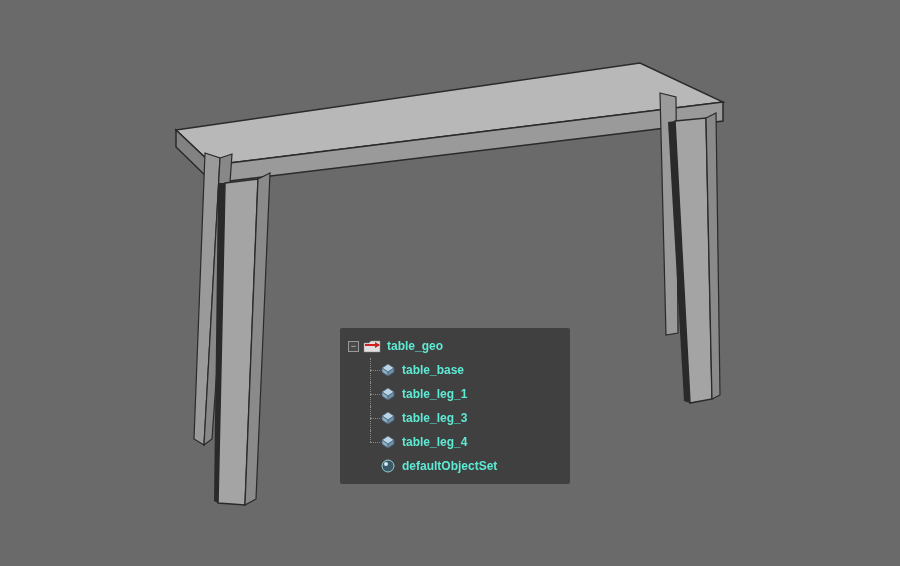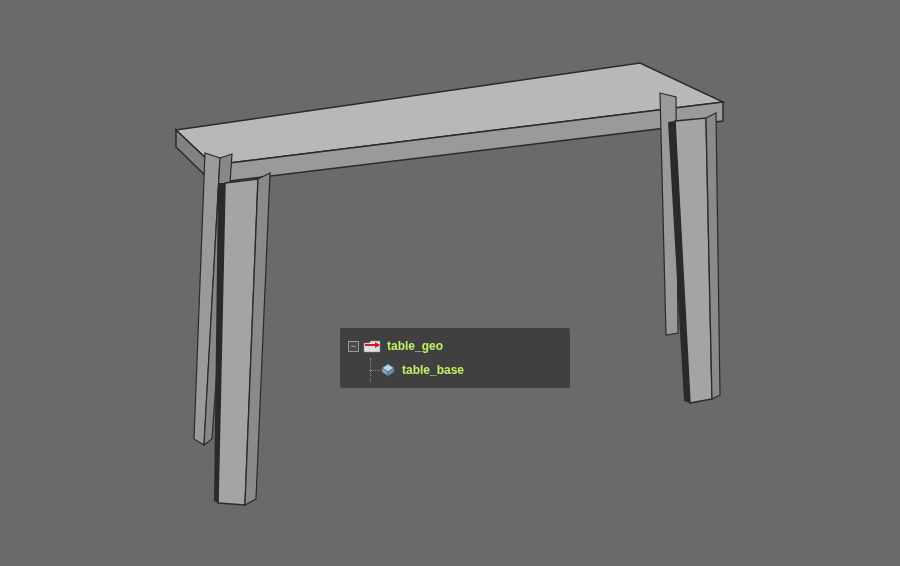--- a/index.html
+++ b/index.html
@@ -102,21 +102,21 @@
     }
     .icon-set {
       display: inline-flex;
       width: 16px;
       height: 16px;
       align-items: center;
       justify-content: center;
       margin-right: 6px;
       flex-shrink: 0;
     }
-    .label { color: #bef264; font-weight: 600; font-size: 12px; }
+    .label { color: #5eead4; font-weight: 600; font-size: 12px; }
     .indent0 { padding-left: 4px; }
     .indent1 { padding-left: 16px; }
   </style>
 </head>
 <body>
 
 <div class="viewport">
 
   <svg class="table-model" viewBox="0 0 700 480">
 
@@ -163,19 +163,71 @@
       <span class="icon-mesh">
         <svg width="14" height="14" viewBox="0 0 14 14">
             <polygon points="7,1 13,5 7,9 1,5" fill="#b8d4e8" stroke="#567" stroke-width="0.8"></polygon>
             <polygon points="1,5 7,9 7,13 1,9" fill="#8ab0c8" stroke="#567" stroke-width="0.8"></polygon>
             <polygon points="7,9 13,5 13,9 7,13" fill="#6a94ae" stroke="#567" stroke-width="0.8"></polygon>
           </svg>
       </span>
       <span class="label">table_base</span>
     </div>
 
-
-
-
-
-
+    <div class="outliner-row indent1">
+      <span class="tree-line">
+          <span class="tree-vert"></span>
+          <span class="tree-horiz"></span>
+        </span>
+      <span class="icon-mesh">
+        <svg width="14" height="14" viewBox="0 0 14 14">
+            <polygon points="7,1 13,5 7,9 1,5" fill="#b8d4e8" stroke="#567" stroke-width="0.8"></polygon>
+            <polygon points="1,5 7,9 7,13 1,9" fill="#8ab0c8" stroke="#567" stroke-width="0.8"></polygon>
+            <polygon points="7,9 13,5 13,9 7,13" fill="#6a94ae" stroke="#567" stroke-width="0.8"></polygon>
+          </svg>
+      </span>
+      <span class="label">table_leg_1</span>
+    </div>
+
+
+    <div class="outliner-row indent1">
+      <span class="tree-line">
+          <span class="tree-vert"></span>
+          <span class="tree-horiz"></span>
+        </span>
+      <span class="icon-mesh">
+        <svg width="14" height="14" viewBox="0 0 14 14">
+            <polygon points="7,1 13,5 7,9 1,5" fill="#b8d4e8" stroke="#567" stroke-width="0.8"></polygon>
+            <polygon points="1,5 7,9 7,13 1,9" fill="#8ab0c8" stroke="#567" stroke-width="0.8"></polygon>
+            <polygon points="7,9 13,5 13,9 7,13" fill="#6a94ae" stroke="#567" stroke-width="0.8"></polygon>
+          </svg>
+      </span>
+      <span class="label">table_leg_3</span>
+    </div>
+
+    <div class="outliner-row indent1">
+      <span class="tree-line">
+          <span class="tree-vert-half"></span>
+          <span class="tree-horiz"></span>
+        </span>
+      <span class="icon-mesh">
+        <svg width="14" height="14" viewBox="0 0 14 14">
+            <polygon points="7,1 13,5 7,9 1,5" fill="#b8d4e8" stroke="#567" stroke-width="0.8"></polygon>
+            <polygon points="1,5 7,9 7,13 1,9" fill="#8ab0c8" stroke="#567" stroke-width="0.8"></polygon>
+            <polygon points="7,9 13,5 13,9 7,13" fill="#6a94ae" stroke="#567" stroke-width="0.8"></polygon>
+          </svg>
+      </span>
+      <span class="label">table_leg_4</span>
+    </div>
+
+
+    <div class="outliner-row indent1">
+      <span class="tree-line"></span>
+      <span class="icon-set">
+        <svg width="14" height="14" viewBox="0 0 14 14">
+            <circle cx="7" cy="7" r="6" fill="#3a5a6a" stroke="#9cc" stroke-width="1"></circle>
+            <circle cx="5" cy="5" r="2" fill="#cfe8f0"></circle>
+          </svg>
+      </span>
+      <span class="label">defaultObjectSet</span>
+    </div>
   </div>
 </div>
 
 </body></html>

